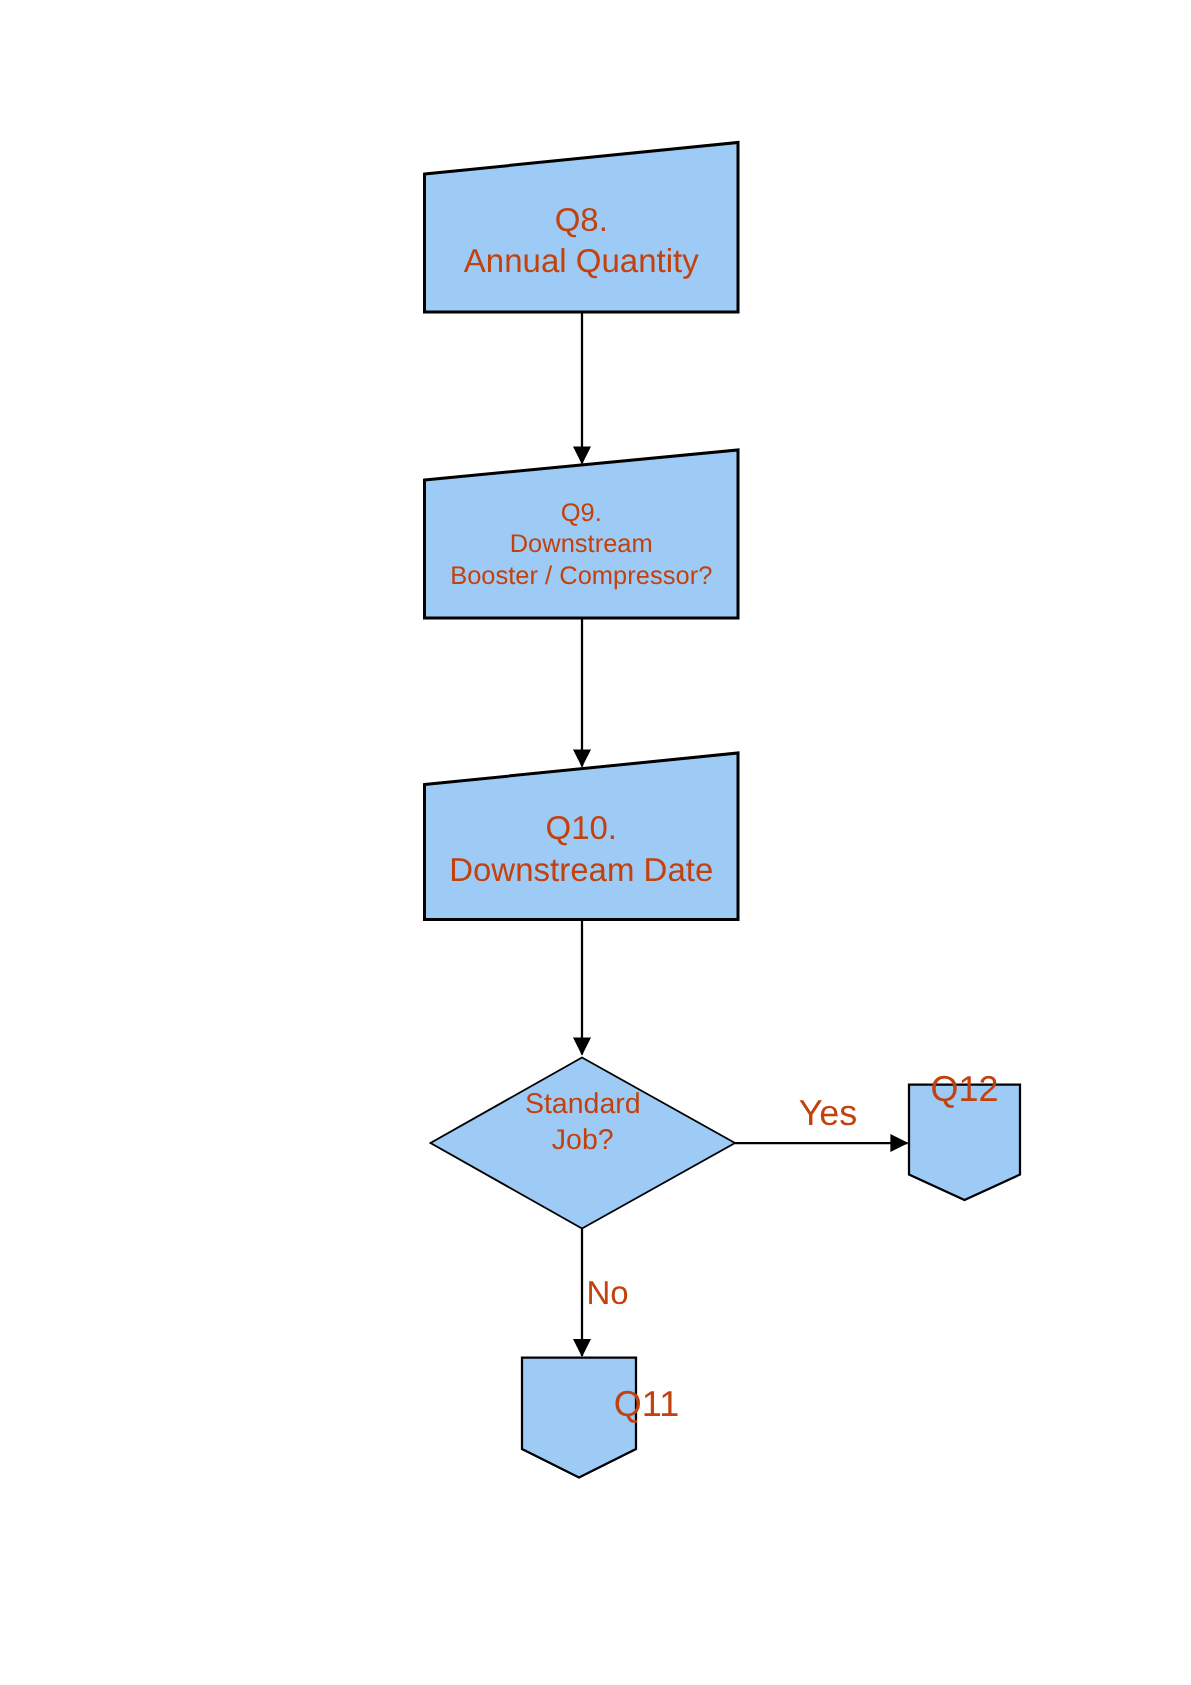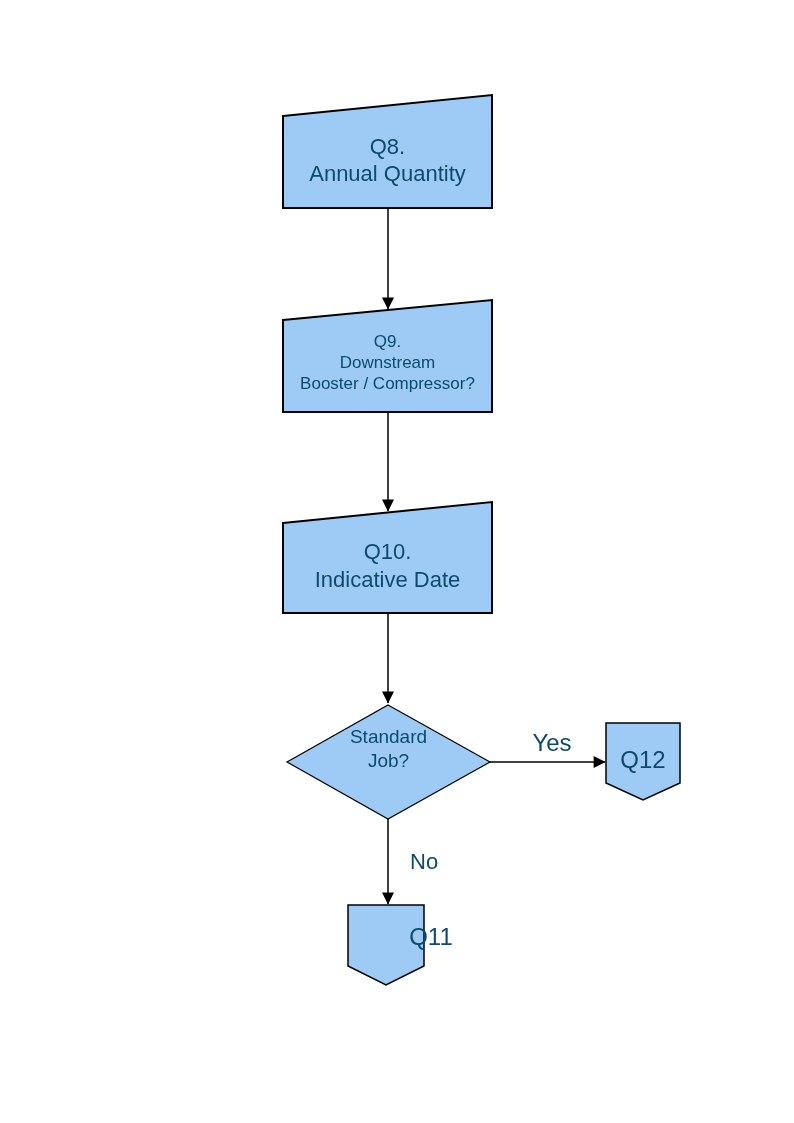--- a/index.html
+++ b/index.html
@@ -31,33 +31,33 @@
     stroke-width: 1.5;
     fill: none;
   }
   .label {
     position: absolute;
     display: flex;
     align-items: center;
     justify-content: center;
     text-align: center;
     white-space: pre-line;
-    color: #0c4a6e;
+    color: #c2410c;
     line-height: 1.25;
     pointer-events: none;
   }
   .q8-label    { left: 283px; top: 112px; width: 209px; height: 96px;  font-size: 22px; }
   .q9-label    { left: 283px; top: 313px; width: 209px; height: 99px;  font-size: 17px; }
   .q10-label   { left: 283px; top: 518px; width: 209px; height: 95px;  font-size: 22px; }
   .decision-label { left: 287px; top: 692px; width: 203px; height: 114px; font-size: 19px; }
-  .q12-label   { left: 606px; top: 729px; width: 74px;  height: 62px;  font-size: 24px; }
+  .q12-label   { left: 606px; top: 696px; width: 74px;  height: 62px;  font-size: 24px; }
   .q11-label   { left: 348px; top: 905px; width: 76px;  height: 64px;  font-size: 24px; margin-left: 45px; }
   .yes-label   { left: 512px; top: 729px; width: 80px;  height: 28px;  font-size: 24px; }
   .no-label    { left: 391px; top: 849px; width: 44px;  height: 26px;  font-size: 22px;
-                 justify-content: flex-start; margin-left: 19px; }
+                 justify-content: flex-start; }
 </style>
 </head>
 <body>
 
 <div class="page">
 
   <svg class="canvas" width="794" height="1123" viewBox="0 0 794 1123">
     <defs>
       <marker id="arrowhead" markerUnits="userSpaceOnUse" markerWidth="15" markerHeight="12" viewBox="0 0 10 10" refX="9.5" refY="5" orient="auto">
         <path d="M0 0 L10 5 L0 10 Z" fill="#000000"></path>
@@ -84,21 +84,21 @@
   </svg>
 
   <div class="label q8-label">Q8.
 Annual Quantity</div>
 
   <div class="label q9-label">Q9.
 Downstream
 Booster / Compressor?</div>
 
   <div class="label q10-label">Q10.
-Indicative Date</div>
+Downstream Date</div>
 
   <div class="label decision-label">Standard
 Job?</div>
 
   <div class="label q12-label">Q12</div>
 
   <div class="label q11-label">Q11</div>
 
   <div class="label yes-label">Yes</div>
 

